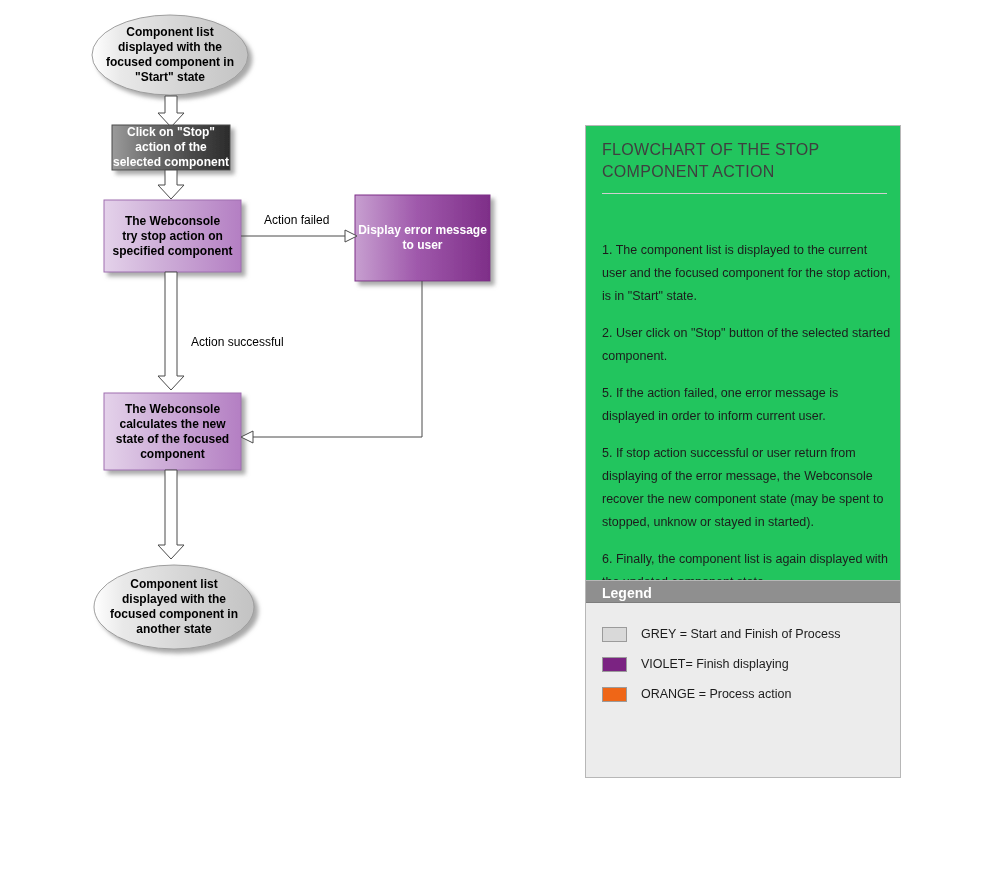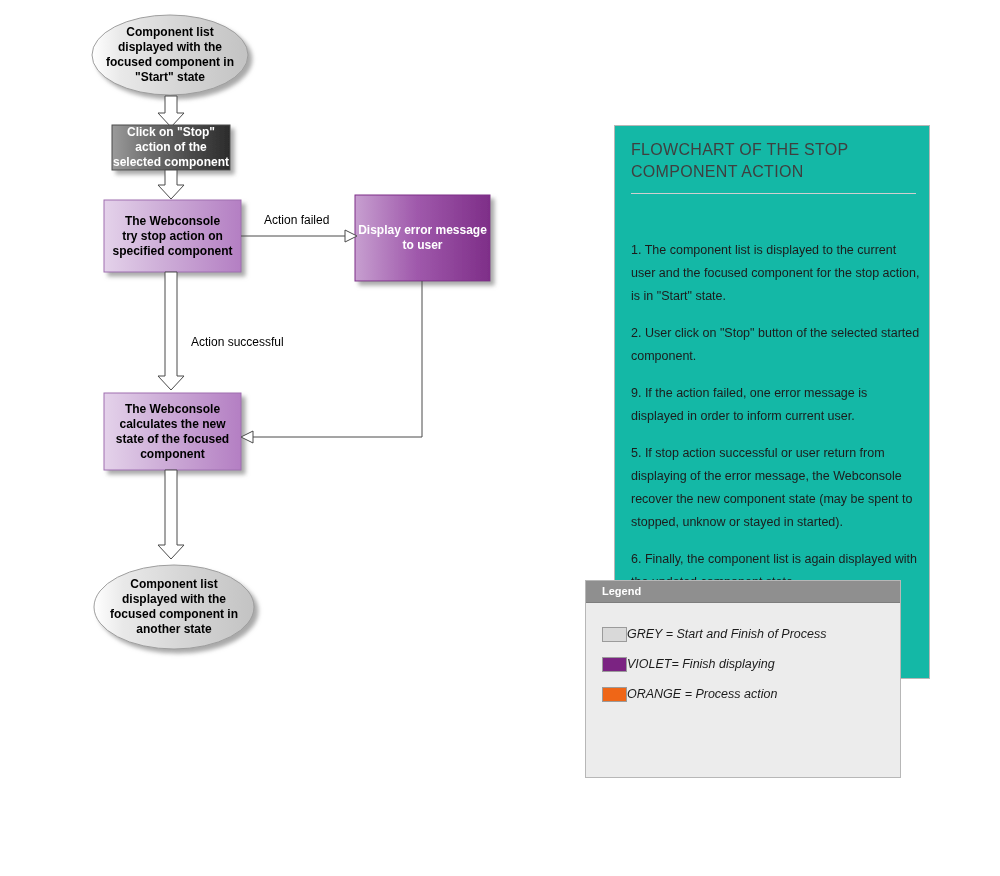--- a/index.html
+++ b/index.html
@@ -45,24 +45,23 @@
     color: #000;
     white-space: nowrap;
   }
   
   .desc-panel {
     position: absolute;
     left: 585px;
     top: 125px;
     width: 316px;
     height: 554px;
-    background: #14b8a6;
+    background: #22c55e;
     border: 1px solid #b7b7b7;
     box-sizing: border-box;
-    margin-left: 29px;
   }
   .desc-title {
     position: absolute;
     left: 16px;
     top: 13px;
     width: 286px;
     font-size: 16px;
     line-height: 22px;
     color: #3f3f3f;
     letter-spacing: 0.3px;
@@ -116,21 +115,21 @@
     width: 100%;
     height: 22px;
     background: #8f8f8f;
     box-sizing: border-box;
     border-bottom: 1px solid #7d7d7d;
   }
   .legend-header span {
     position: absolute;
     left: 16px;
     top: 4px;
-    font-size: 11px;
+    font-size: 14px;
     font-weight: bold;
     color: #ffffff;
   }
   .legend-list {
     position: absolute;
     left: 16px;
     top: 38px;
     width: 285px;
   }
   .legend-row {
@@ -139,23 +138,23 @@
     height: 30px;
   }
   .legend-swatch {
     width: 25px;
     height: 15px;
     border: 1px solid #9b9b9b;
     box-sizing: border-box;
     flex: 0 0 auto;
   }
   .legend-label {
+    margin-left: 14px;
     font-size: 12.5px;
     color: #1c1c1c;
-    font-style: italic;
   }
 </style>
 </head>
 <body>
 
 <div class="canvas">
 
   <svg class="flow" viewBox="0 0 1000 876">
     <defs>
       <linearGradient id="gradGrey" x1="0" y1="0" x2="1" y2="0">
@@ -252,21 +251,21 @@
   <div class="edge-label" style="left:264px; top:213px;">Action failed</div>
   <div class="edge-label" style="left:191px; top:335px;">Action successful</div>
 
   <div class="desc-panel">
     <div class="desc-title">FLOWCHART OF THE STOP
 COMPONENT ACTION</div>
     <div class="desc-rule"></div>
     <div class="desc-steps">
       <div class="desc-step">1. The component list is displayed to the current user and the focused component for the stop action, is in "Start" state.</div>
       <div class="desc-step">2. User click on "Stop" button of the selected started component.</div>
-      <div class="desc-step">9. If the action failed, one error message is displayed in order to inform current user.</div>
+      <div class="desc-step">5. If the action failed, one error message is displayed in order to inform current user.</div>
       <div class="desc-step">5. If stop action successful or user return from displaying of the error message, the Webconsole recover the new component state (may be spent to stopped, unknow or stayed in started).</div>
       <div class="desc-step">6. Finally, the component list is again displayed with the updated component state.</div>
     </div>
   </div>
 
   <div class="legend-panel">
     <div class="legend-header">
       <span>Legend</span>
     </div>
     <div class="legend-list">

